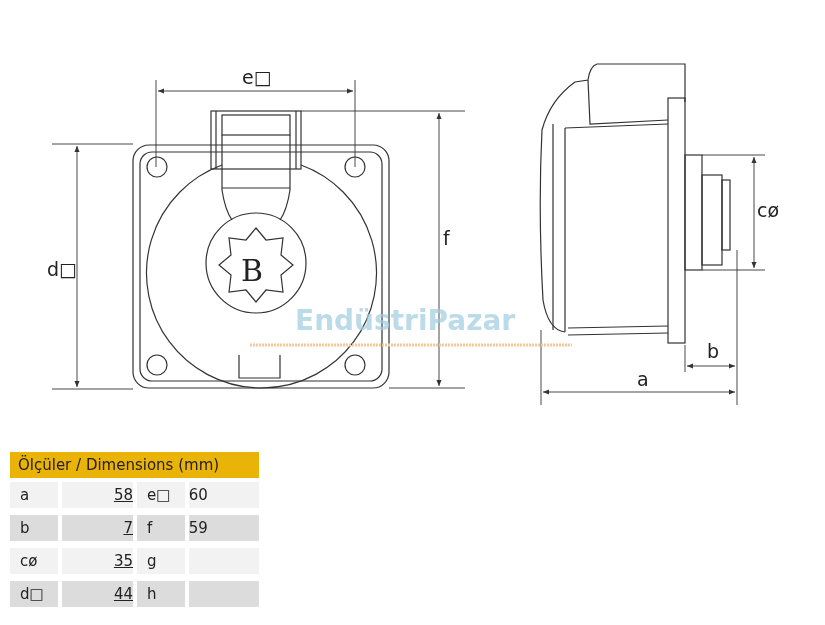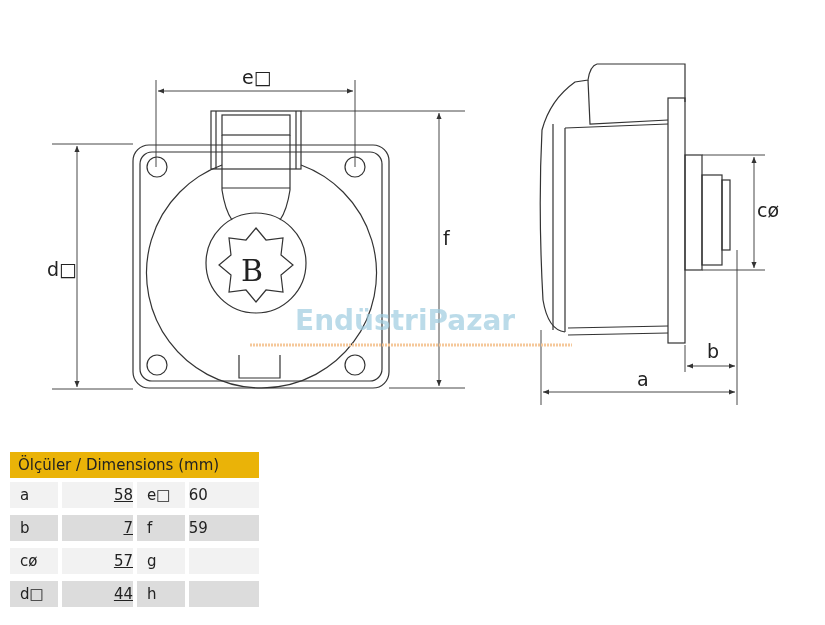--- a/index.html
+++ b/index.html
@@ -110,21 +110,21 @@
     <div class="c c4">60</div>
   </div>
   <div class="tbl-row even">
     <div class="c c1">b</div>
     <div class="c c2">7</div>
     <div class="c c3">f</div>
     <div class="c c4">59</div>
   </div>
   <div class="tbl-row odd">
     <div class="c c1">cø</div>
-    <div class="c c2">57</div>
+    <div class="c c2">35</div>
     <div class="c c3">g</div>
     <div class="c c4"></div>
   </div>
   <div class="tbl-row even">
     <div class="c c1">d□</div>
     <div class="c c2">44</div>
     <div class="c c3">h</div>
     <div class="c c4"></div>
   </div>
 </div>

